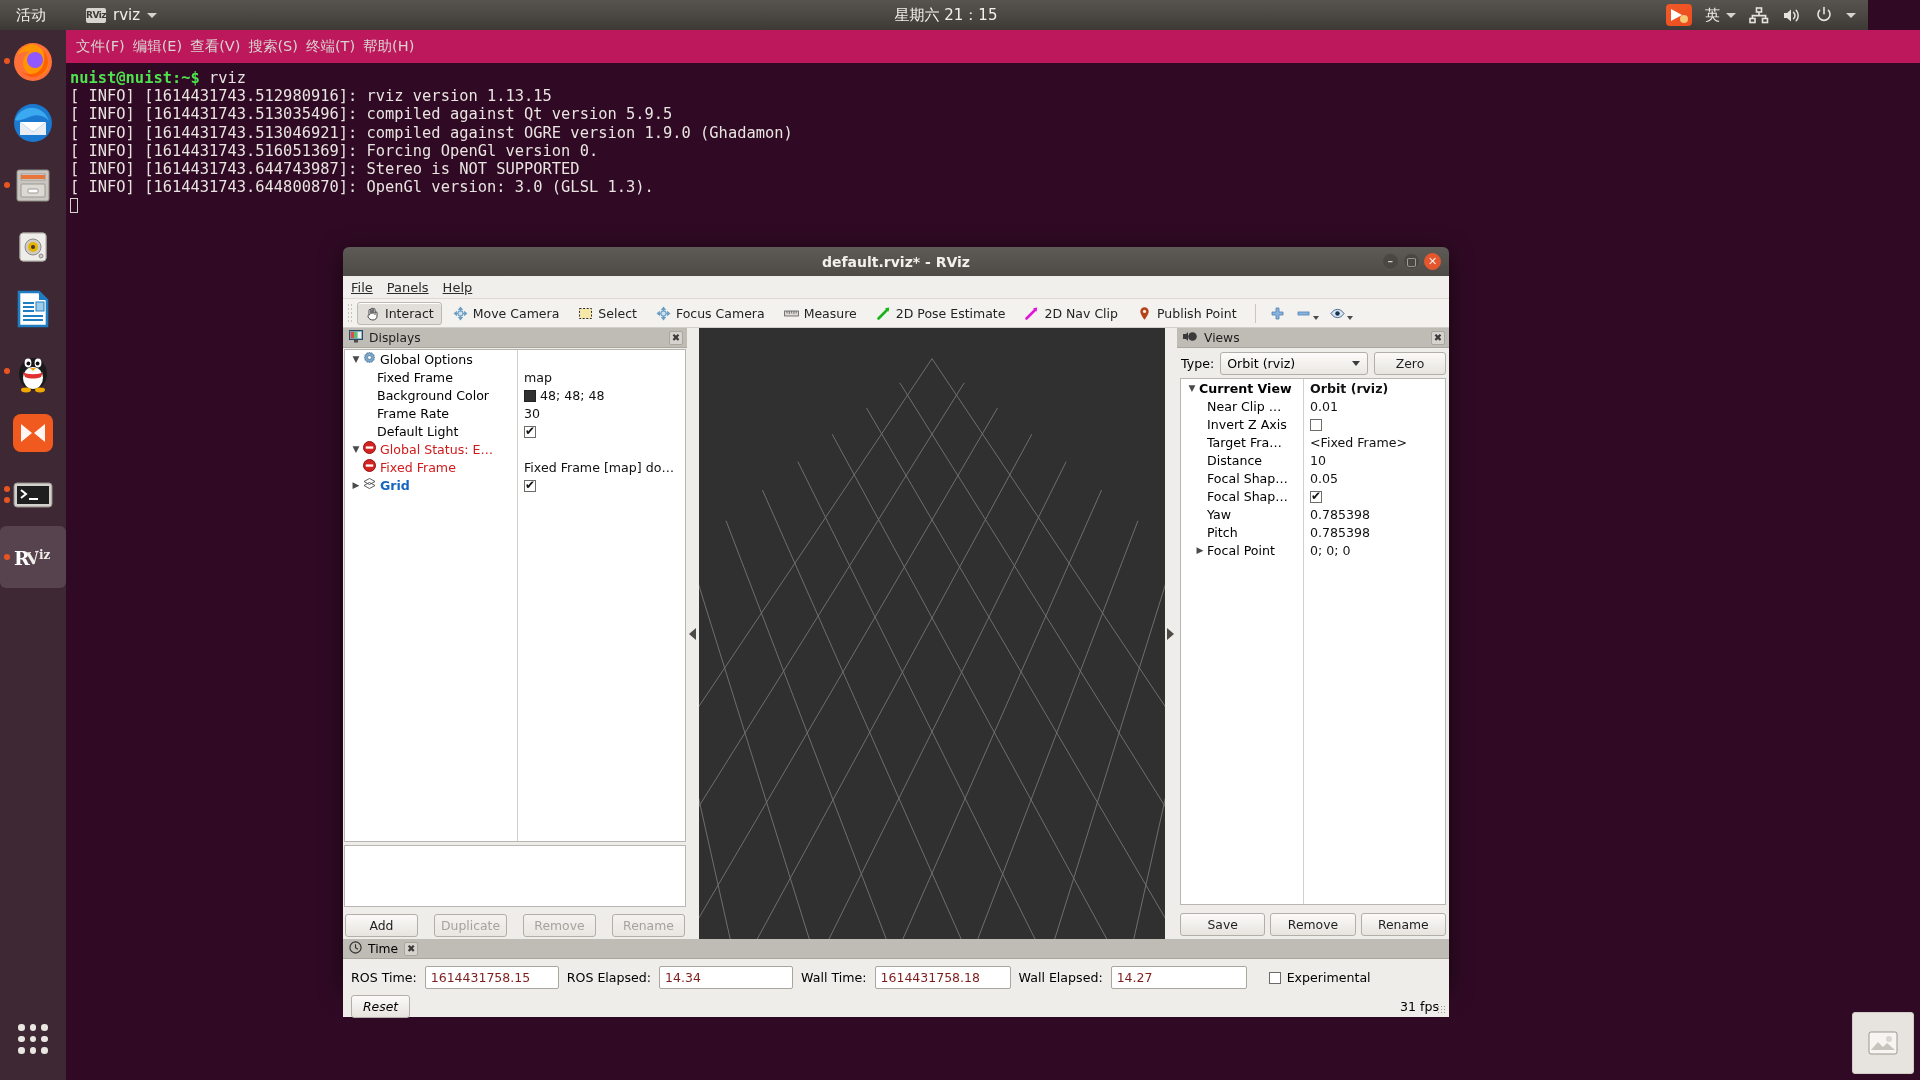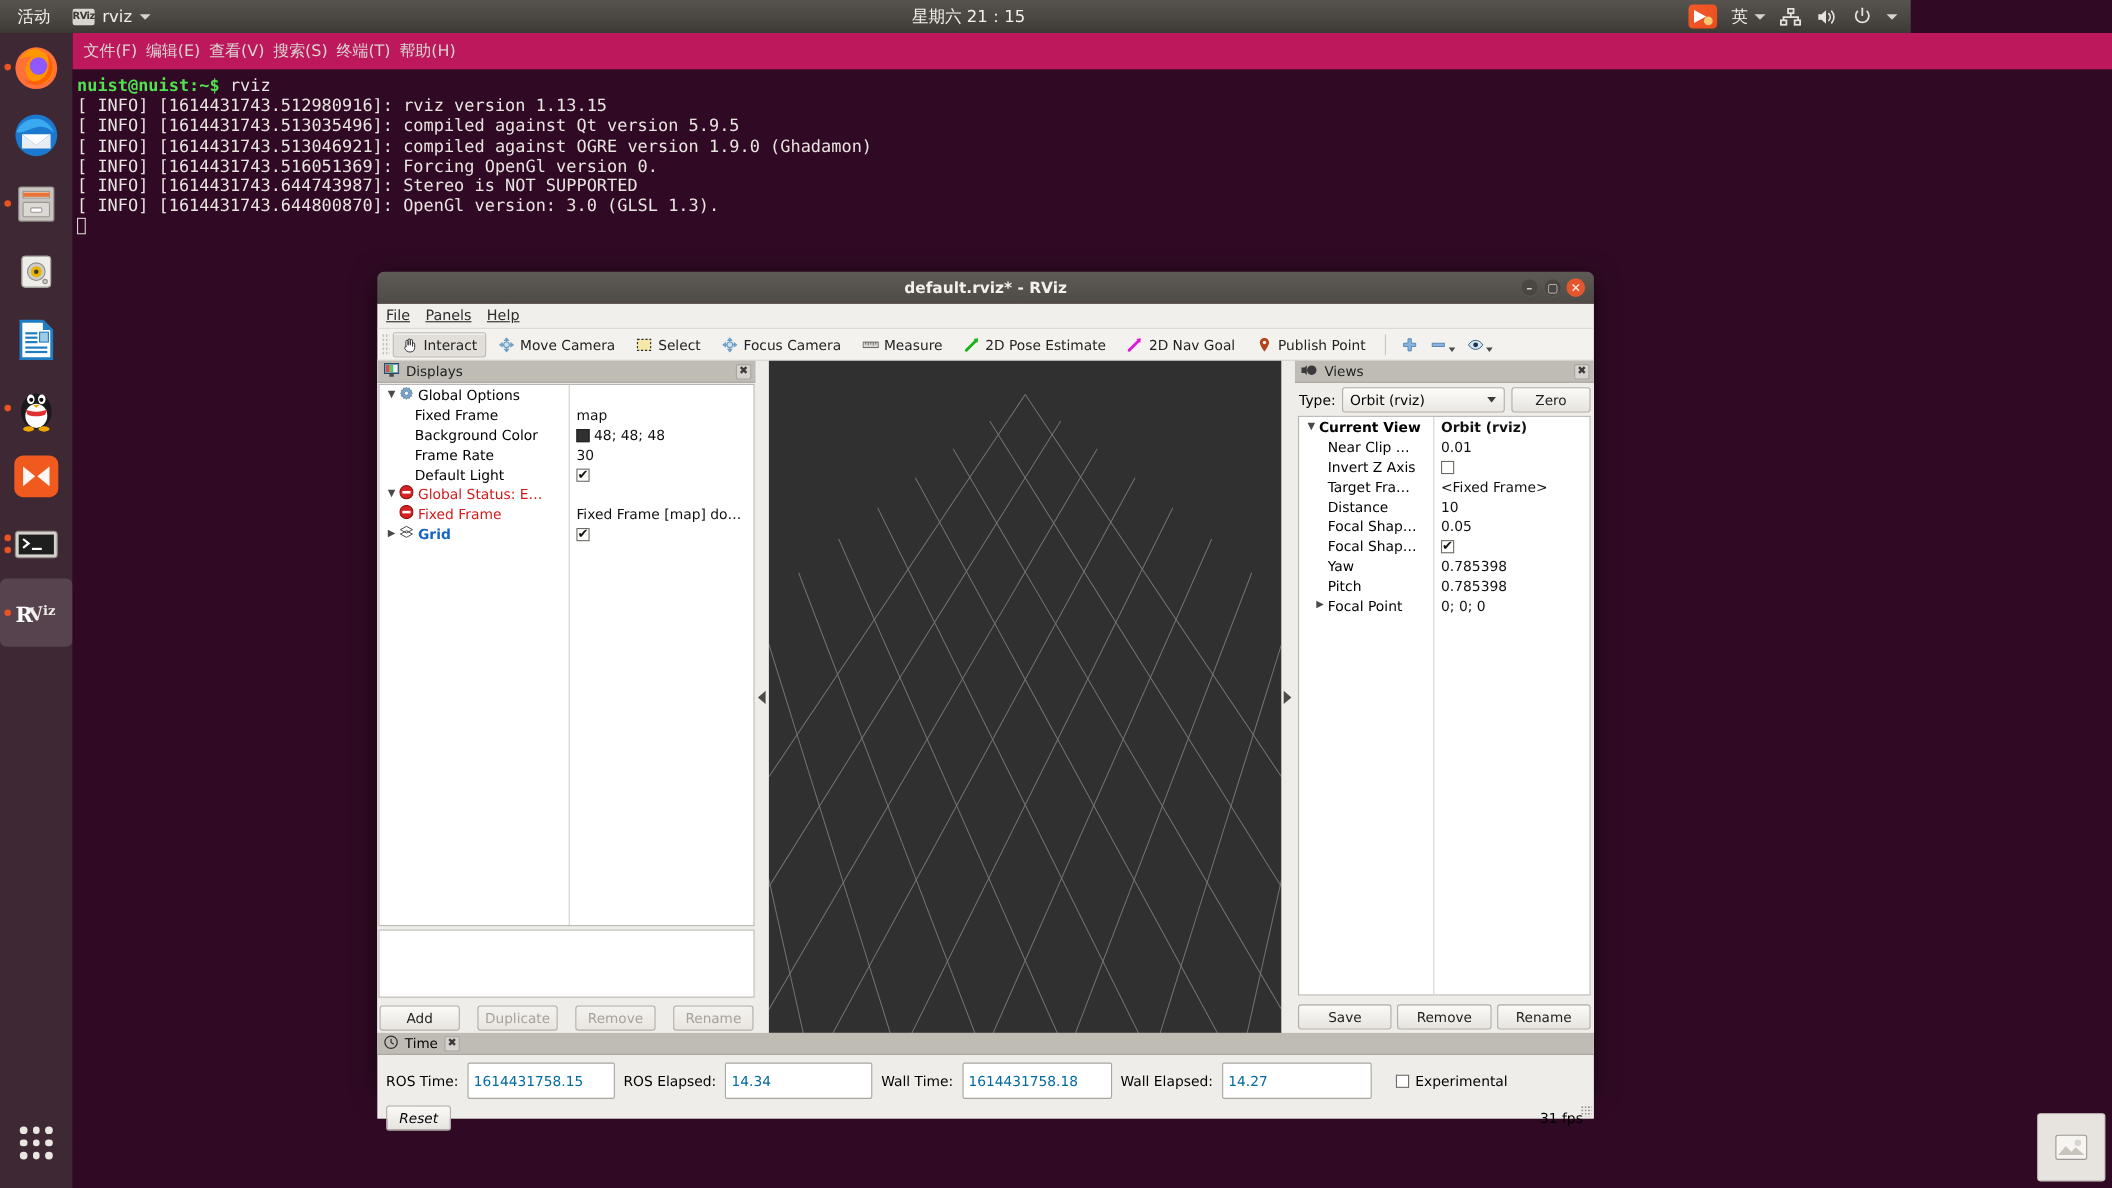--- a/index.html
+++ b/index.html
@@ -6,24 +6,24 @@
   html, body {
     width: 1920px; height: 1080px;
     overflow: hidden;
     font-family: "DejaVu Sans", "Liberation Sans", sans-serif;
     background: #300a24;
   }
   #root { position: relative; width: 1920px; height: 1080px; }
 
   
   .top-panel {
-    position: absolute; left: 0; top: 0; width: 1737px; height: 30px;
+    position: absolute; left: 0; top: 0; width: 1868px; height: 30px;
     background: linear-gradient(to bottom, #575450 0%, #4a4743 55%, #3c3935 100%);
     color: #e8e5e0; font-size: 14.5px;
-    display: flex; align-items: center;
+    display: flex; align-items: center; gap: 20px;
   }
   .tp-activities { padding: 0 14px 0 16px; color: #f2efe9; font-size: 15px; }
   .tp-appbox { display: flex; align-items: center; gap: 7px; padding: 0 6px; }
   .tp-applogo {
     width: 20px; height: 15px; background: #d8d5d0; color: #3a3734;
     border-radius: 2px; font-size: 9px; line-height: 15px; text-align: center;
     font-weight: bold; letter-spacing: -0.5px;
   }
   .tp-appname { font-size: 15px; color: #f2efe9; }
   .caret-down {
@@ -225,22 +225,22 @@
   .views-btns { height: 34px; display: flex; align-items: center; gap: 5px; padding: 5px 3px 0 3px; }
 
   
   .rviz-time { background: #efedea; height: 78px; }
   .time-head {
     height: 20px; background: #bfbcb6; display: flex; align-items: center;
     padding: 0 4px 0 6px; gap: 6px; font-size: 12.3px; border-bottom: 1px solid #a9a6a0;
   }
   .time-row1 { display: flex; align-items: center; padding: 7px 8px 0 8px; gap: 8px; font-size: 12.6px; }
   .tfield {
-    height: 33px; background: #fff; border: 1px solid #a9a6a0; border-radius: 2px;
-    display: flex; align-items: center; padding: 0 5px; font-size: 12.5px; color: #0369a1;
+    height: 23px; background: #fff; border: 1px solid #a9a6a0; border-radius: 2px;
+    display: flex; align-items: center; padding: 0 5px; font-size: 12.5px; color: #7f1d1d;
   }
   .time-row2 { display: flex; align-items: center; padding: 6px 10px 0 8px; font-size: 12.6px; }
   .fps { margin-left: auto; font-size: 12.6px; }
   .rbtn {
     height: 23px; padding: 0 11px; font-size: 12.4px;
     background: linear-gradient(to bottom, #fbfaf8, #e7e4df);
     border: 1px solid #b2aea8; border-radius: 3px;
     display: flex; align-items: center; justify-content: center; font-style: italic;
   }
   .sizegrip { position: absolute; right: 2px; bottom: 2px; width: 10px; height: 10px;
@@ -551,21 +551,21 @@
         <span>2D Pose Estimate</span>
       </span>
 
       <span class="tb-btn">
         <span class="tb-ico">
           <svg width="15" height="15" viewBox="0 0 15 15">
               <path d="M2.5 12.5L11 4" stroke="#e015d8" stroke-width="2.6" stroke-linecap="round"></path>
           <path d="M9 2.2L13.2 1.6 12.6 5.8z" fill="#e015d8"></path>
             </svg>
         </span>
-        <span>2D Nav Goal</span>
+        <span>2D Nav Clip</span>
       </span>
 
       <span class="tb-btn">
         <span class="tb-ico">
           <svg width="15" height="15" viewBox="0 0 15 15">
               <path d="M7.5 1.3c-2.4 0-4.2 1.8-4.2 4.1 0 3 4.2 8.3 4.2 8.3s4.2-5.3 4.2-8.3c0-2.3-1.8-4.1-4.2-4.1z" fill="#b5431a"></path>
           <circle cx="7.5" cy="5.4" r="1.6" fill="#f1ece6"></circle>
             </svg>
         </span>
         <span>Publish Point</span>

